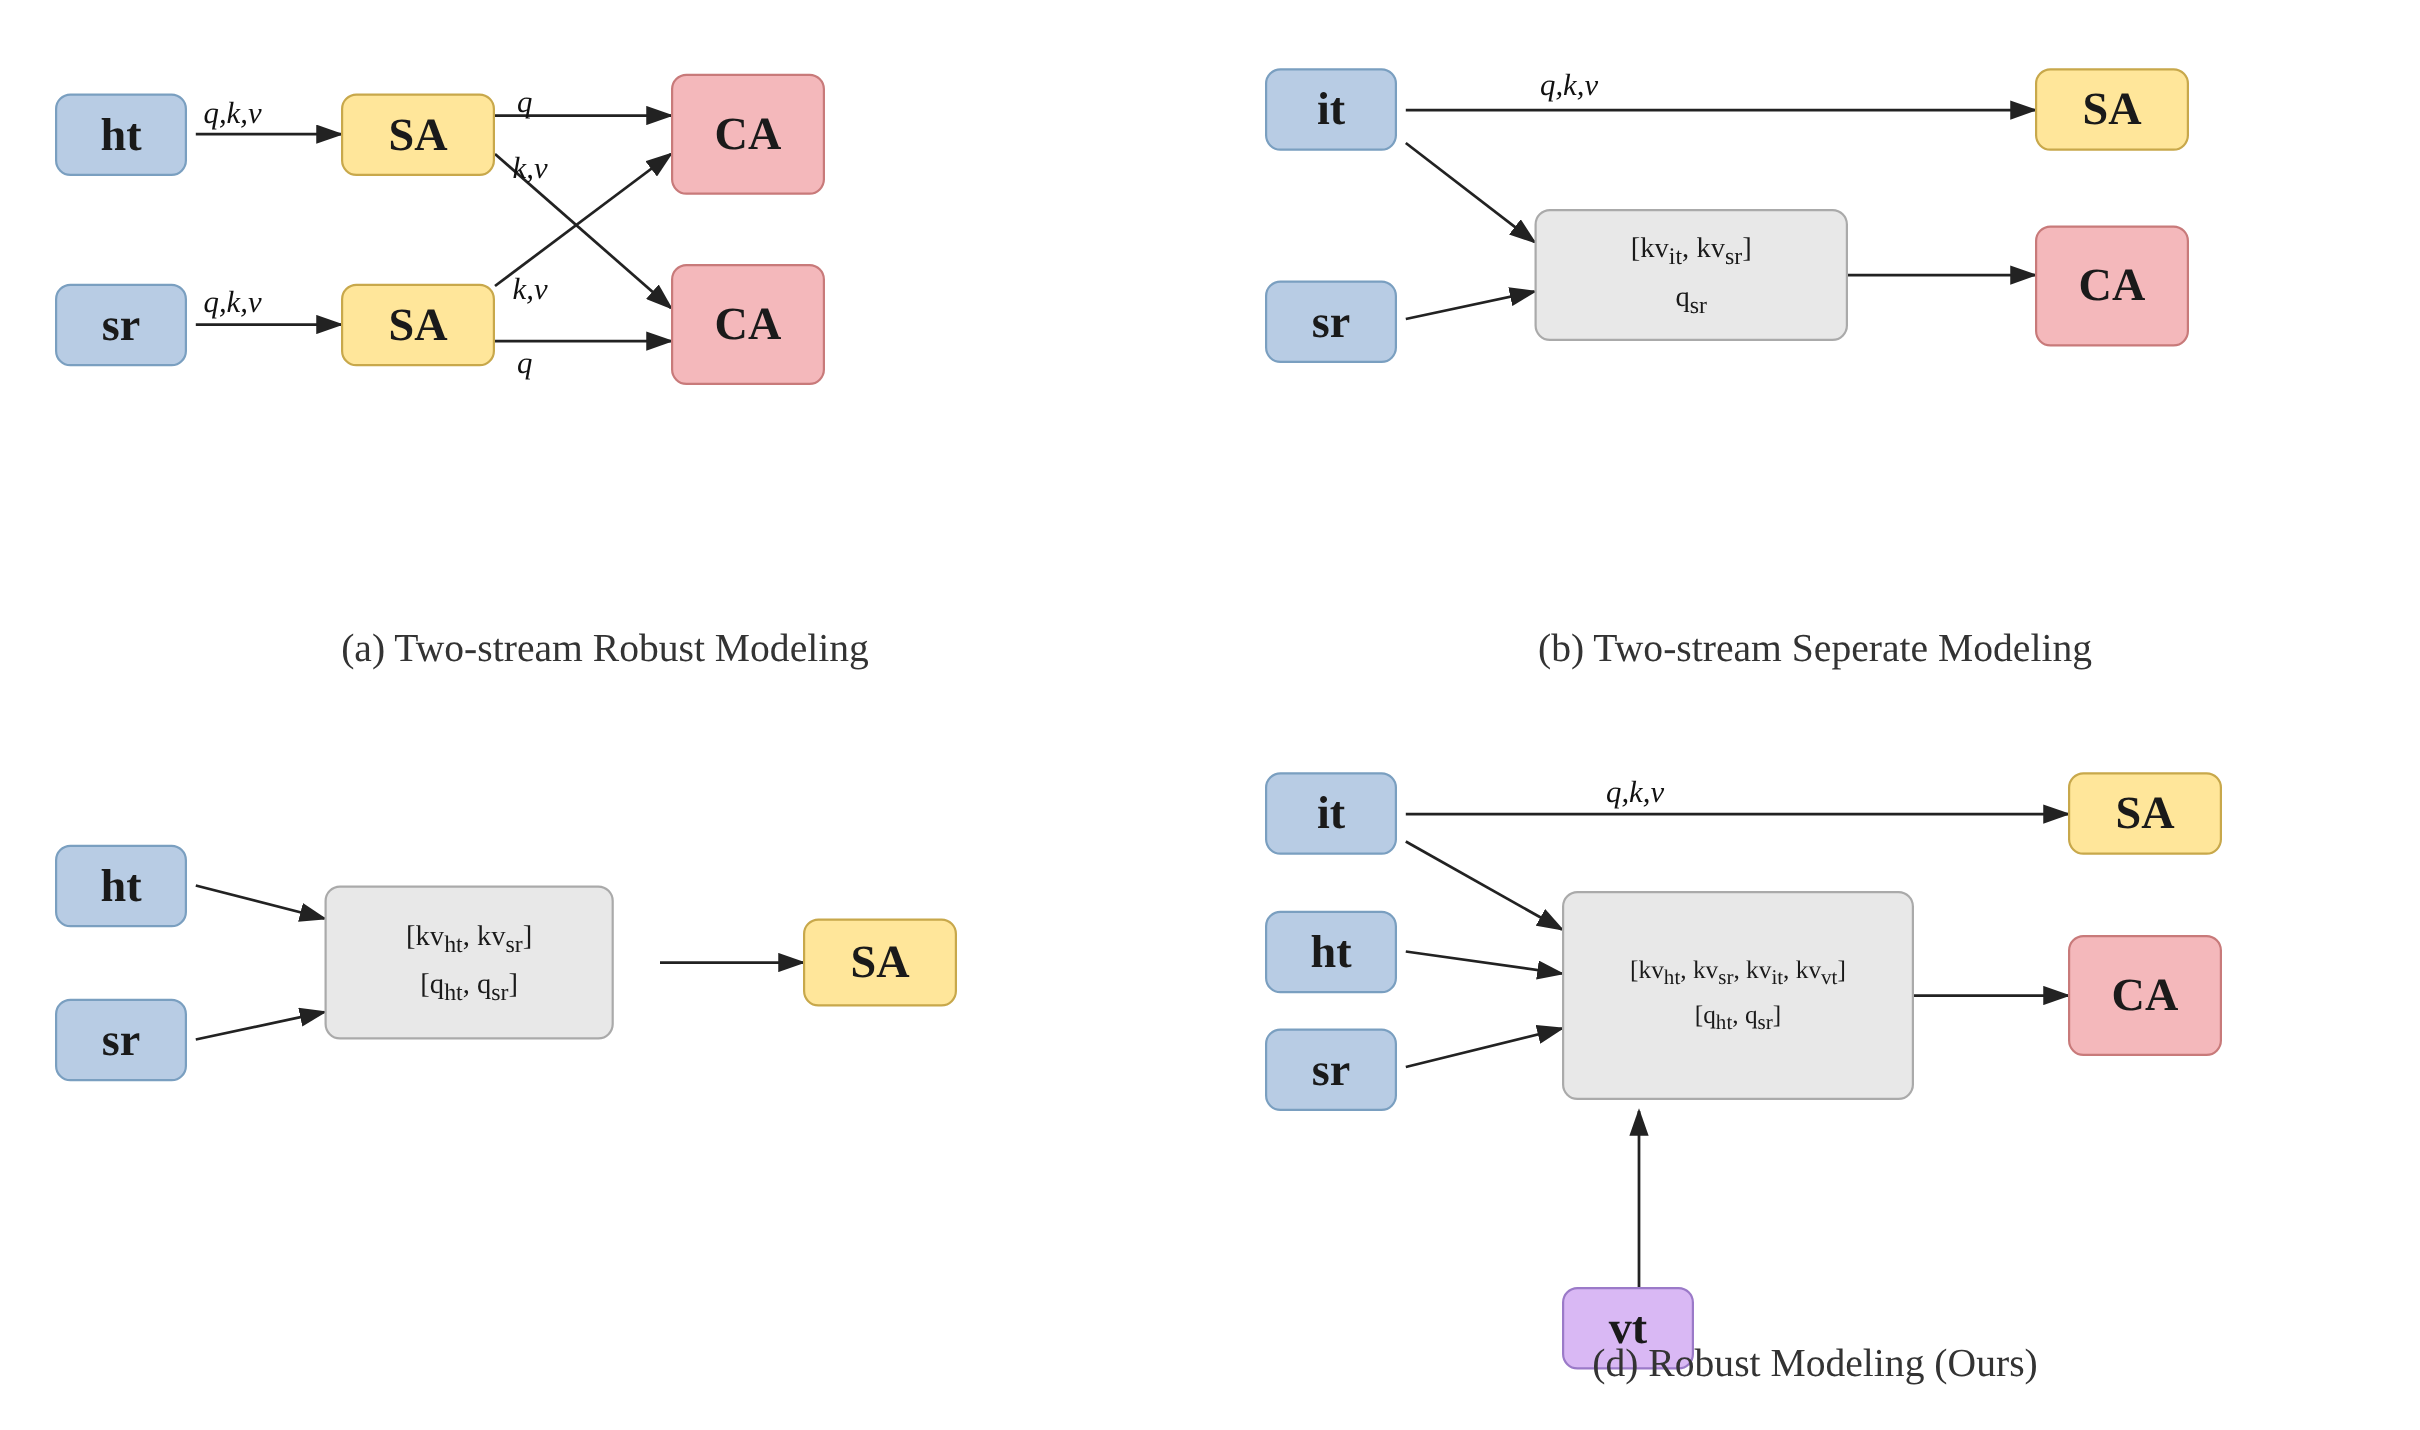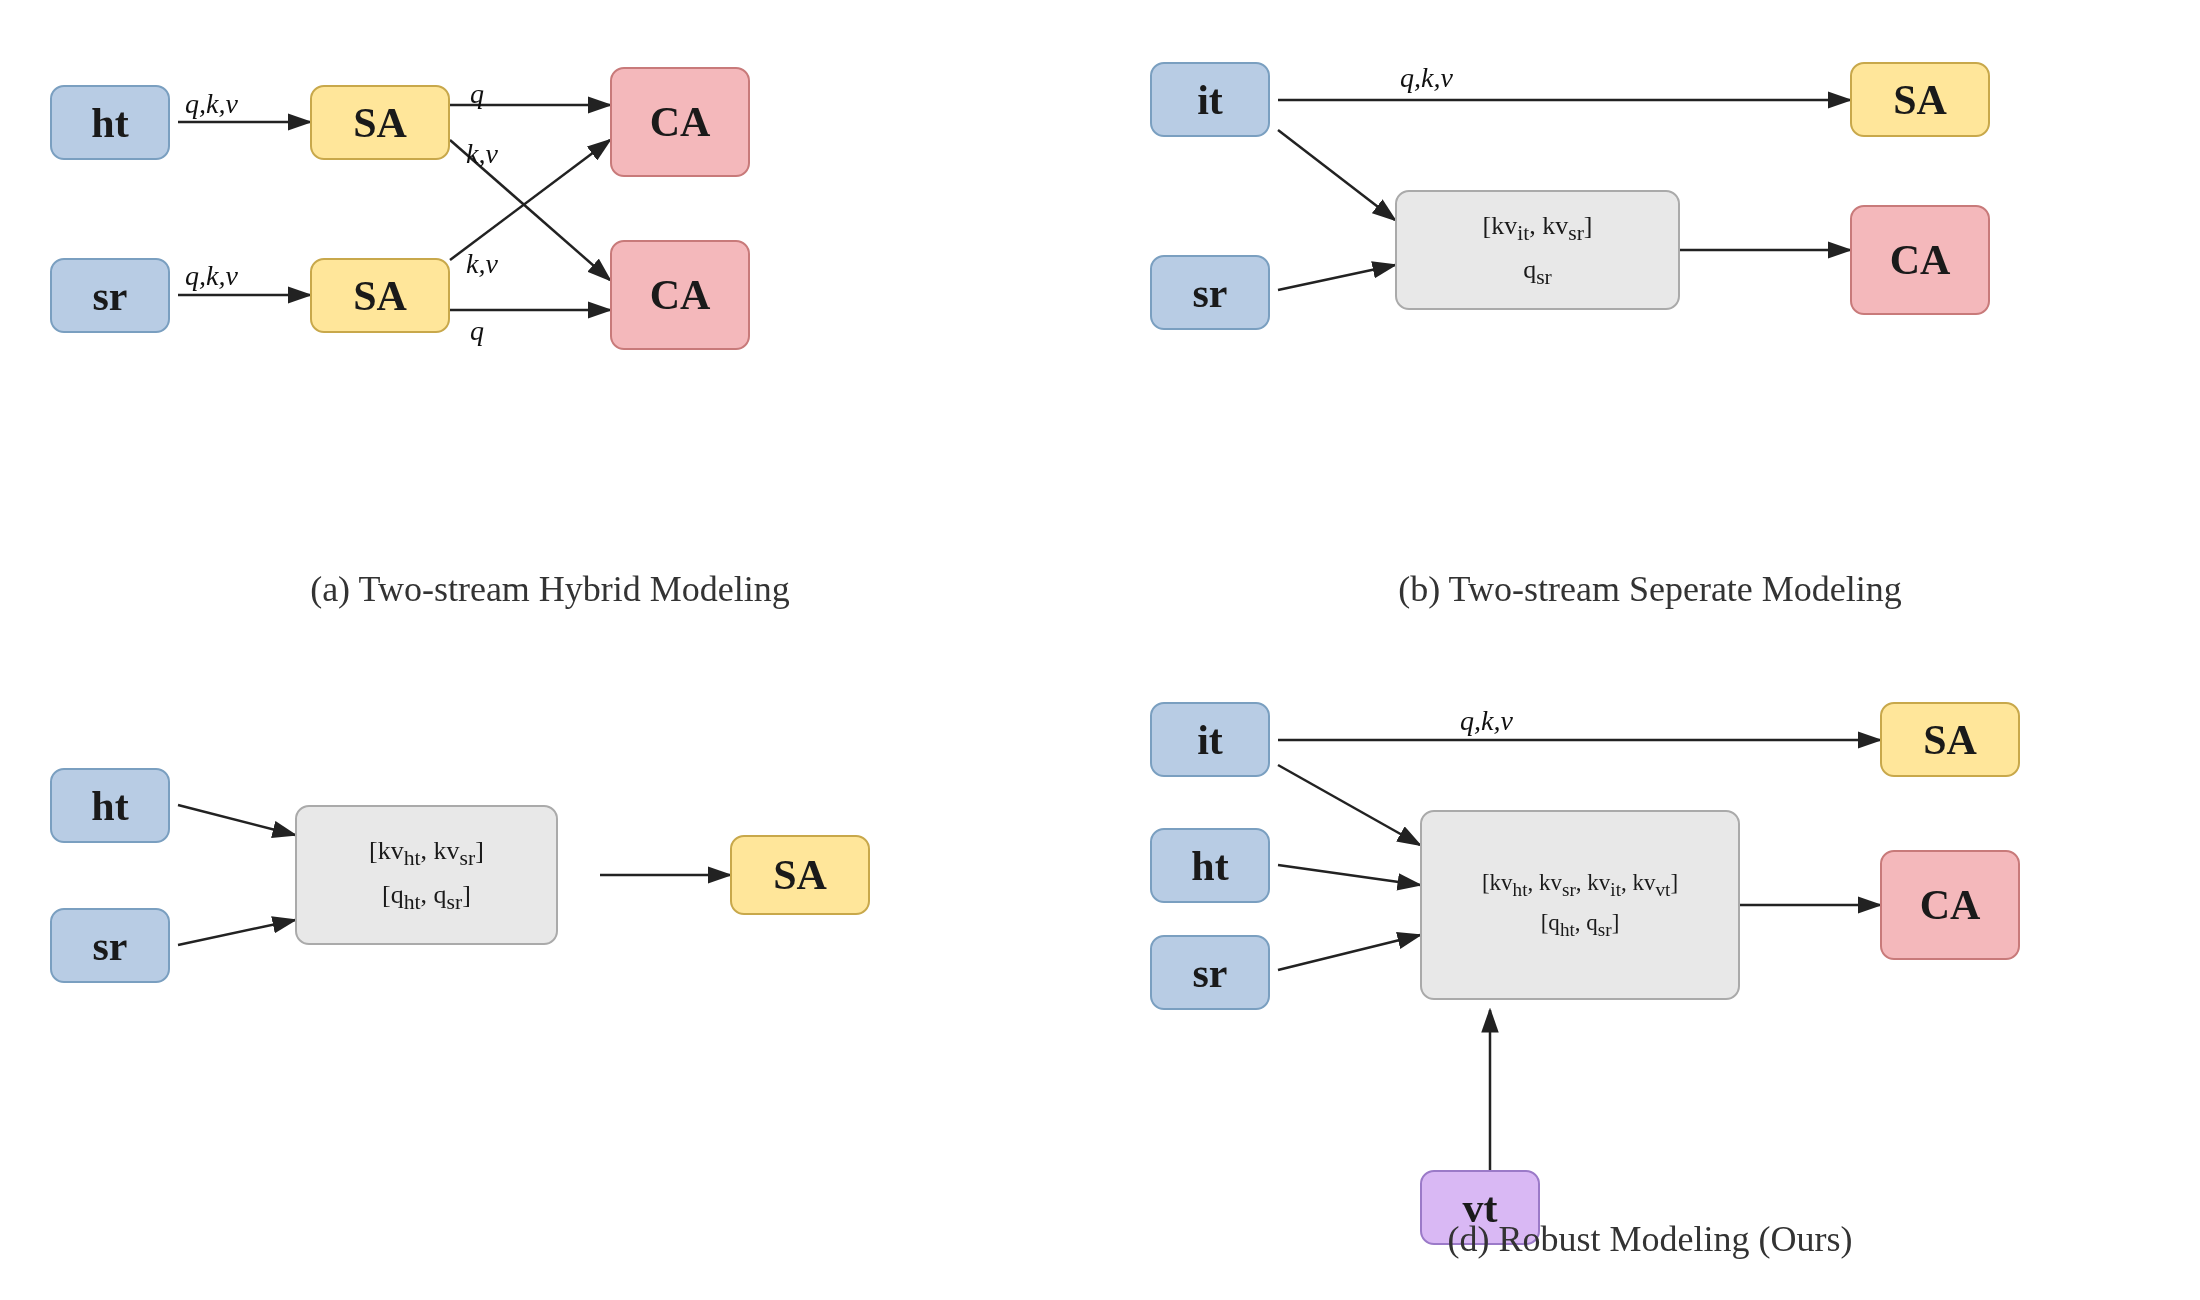--- a/index.html
+++ b/index.html
@@ -152,21 +152,21 @@
       <span>CA</span>
     </div>
 
     <div class="arrow-label" style="left:185px; top:88px;"><em>q,k,v</em></div>
     <div class="arrow-label" style="left:470px; top:78px;"><em>q</em></div>
     <div class="arrow-label" style="left:466px; top:138px;"><em>k,v</em></div>
     <div class="arrow-label" style="left:185px; top:260px;"><em>q,k,v</em></div>
     <div class="arrow-label" style="left:466px; top:248px;"><em>k,v</em></div>
     <div class="arrow-label" style="left:470px; top:315px;"><em>q</em></div>
 
-    <div class="caption" style="font-style:normal; font-size:36px;">(a) Two-stream Hybrid Modeling</div>
+    <div class="caption" style="font-style:normal; font-size:36px;">(a) Two-stream Robust Modeling</div>
   </div>
 
   <div class="quadrant q-tr">
     <svg class="arrow-svg">
       <defs>
         <marker id="bh" markerWidth="10" markerHeight="7" refX="9" refY="3.5" orient="auto">
           <polygon points="0 0, 10 3.5, 0 7" fill="#222"></polygon>
         </marker>
       </defs>
 

